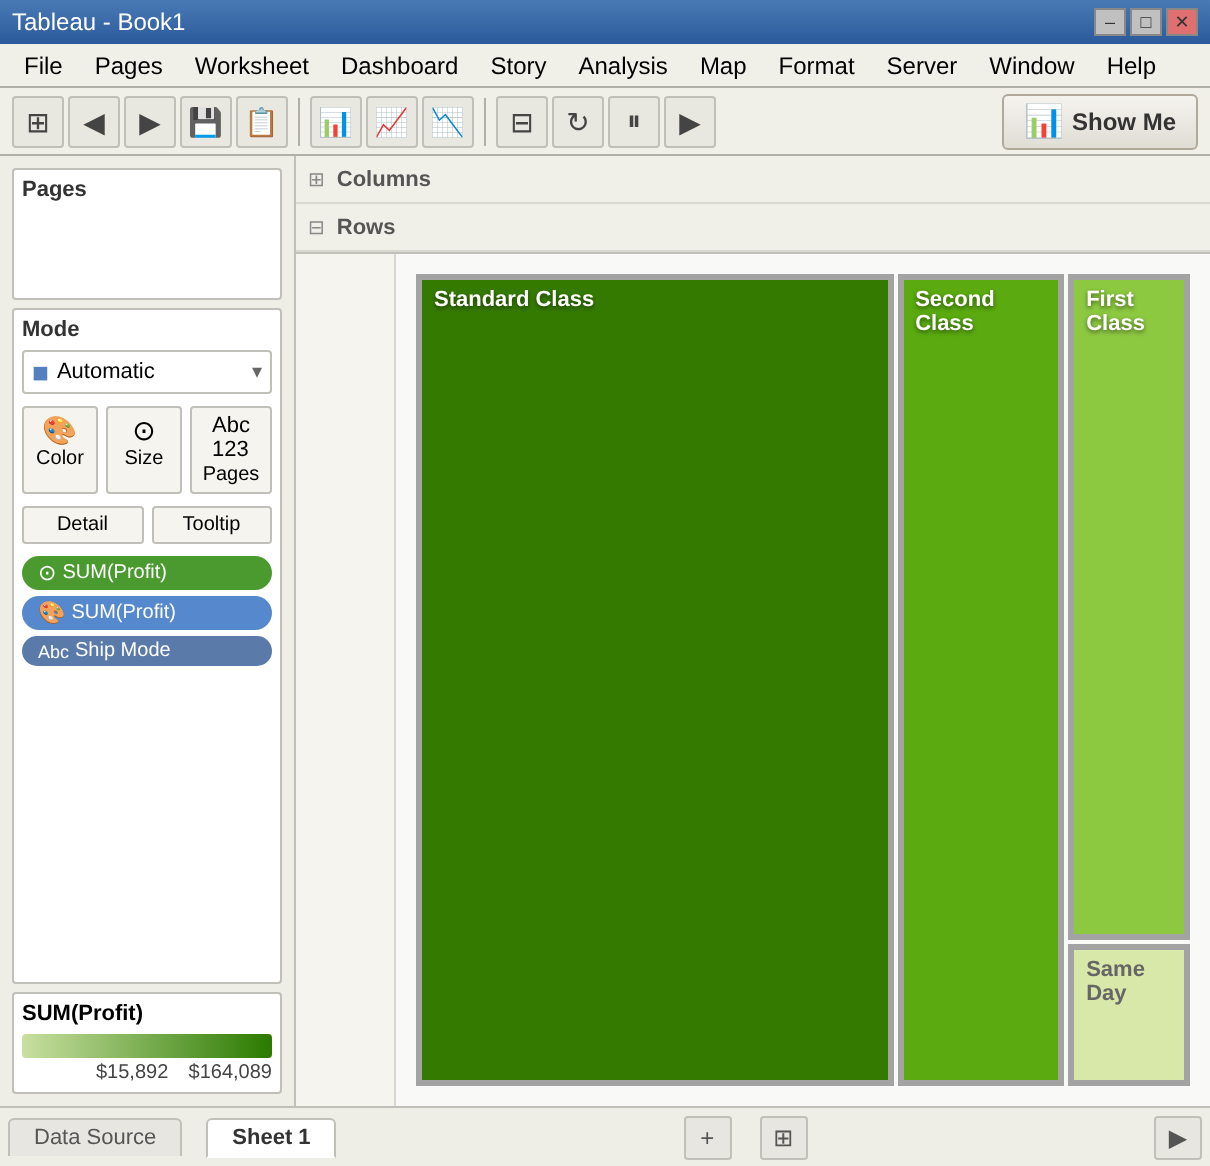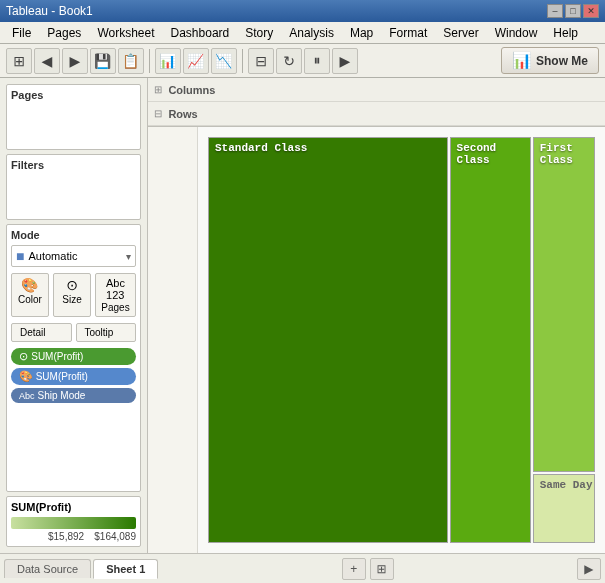--- a/index.html
+++ b/index.html
@@ -147,21 +147,21 @@
     .marks-detail-row {
       display: flex; gap: 4px;
     }
     .detail-btn {
       border: 1px solid #c0bfb8;
       background: #f5f4ee;
       border-radius: 2px;
       padding: 3px 8px;
       cursor: pointer;
       font-size: 10px;
-      flex: 1; text-align: left;
+      flex: 1; text-align: center;
     }
 
     
     .pill {
       display: flex; align-items: center; gap: 3px;
       background: #6090d8;
       color: white;
       border-radius: 10px;
       padding: 2px 8px;
       font-size: 10px;
@@ -230,22 +230,21 @@
     
     #treemap-container {
       position: absolute;
       top: 10px; left: 10px; right: 10px; bottom: 10px;
       display: flex;
       gap: 2px;
     }
 
     .treemap-section {
       position: relative;
-      border: 1px solid #a3a3a3;
-      font-family: Liberation Mono, monospace;
+      border: 3px solid #a3a3a3;
     }
 
     .treemap-label {
       position: absolute;
       top: 4px; left: 6px;
       font-size: 11px;
       color: white;
       font-weight: bold;
       text-shadow: 0 1px 2px rgba(0,0,0,0.5);
     }
@@ -281,21 +280,21 @@
       text-shadow: none;
     }
 
     
     #bottom-bar {
       height: 30px;
       background: #eeeee6;
       border-top: 1px solid #c0bfb8;
       display: flex;
       align-items: center;
-      gap: 2px;
+      gap: 12px;
       padding: 0 4px;
     }
     .bottom-tab {
       padding: 3px 12px;
       font-size: 11px;
       background: #f5f4f0;
       border: 1px solid #c0bfb8;
       border-bottom: none;
       border-radius: 3px 3px 0 0;
       cursor: pointer;
@@ -371,24 +370,20 @@
 
 <div id="main">
 
   <div id="left-panel">
 
     <div class="panel-section">
       <div class="panel-label">Pages</div>
       <div class="panel-content-area"></div>
     </div>
 
-    <div class="panel-section">
-      <div class="panel-label">Filters</div>
-      <div class="panel-content-area"></div>
-    </div>
 
     <div class="panel-section" id="marks-section">
       <div class="panel-label">Mode</div>
       <div class="marks-dropdown">
         <span class="marks-icon">■</span>
         <span>Automatic</span>
         <span class="marks-arrow">▾</span>
       </div>
       <div class="marks-buttons">
         <div class="marks-btn">

